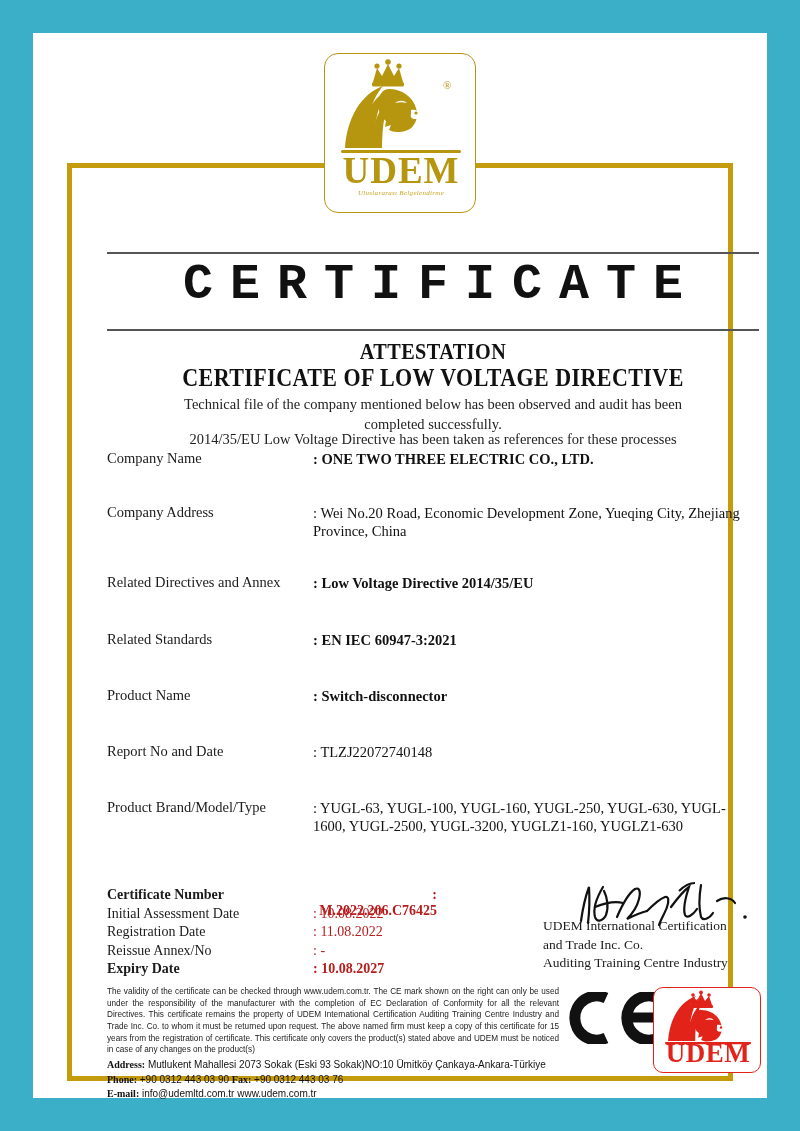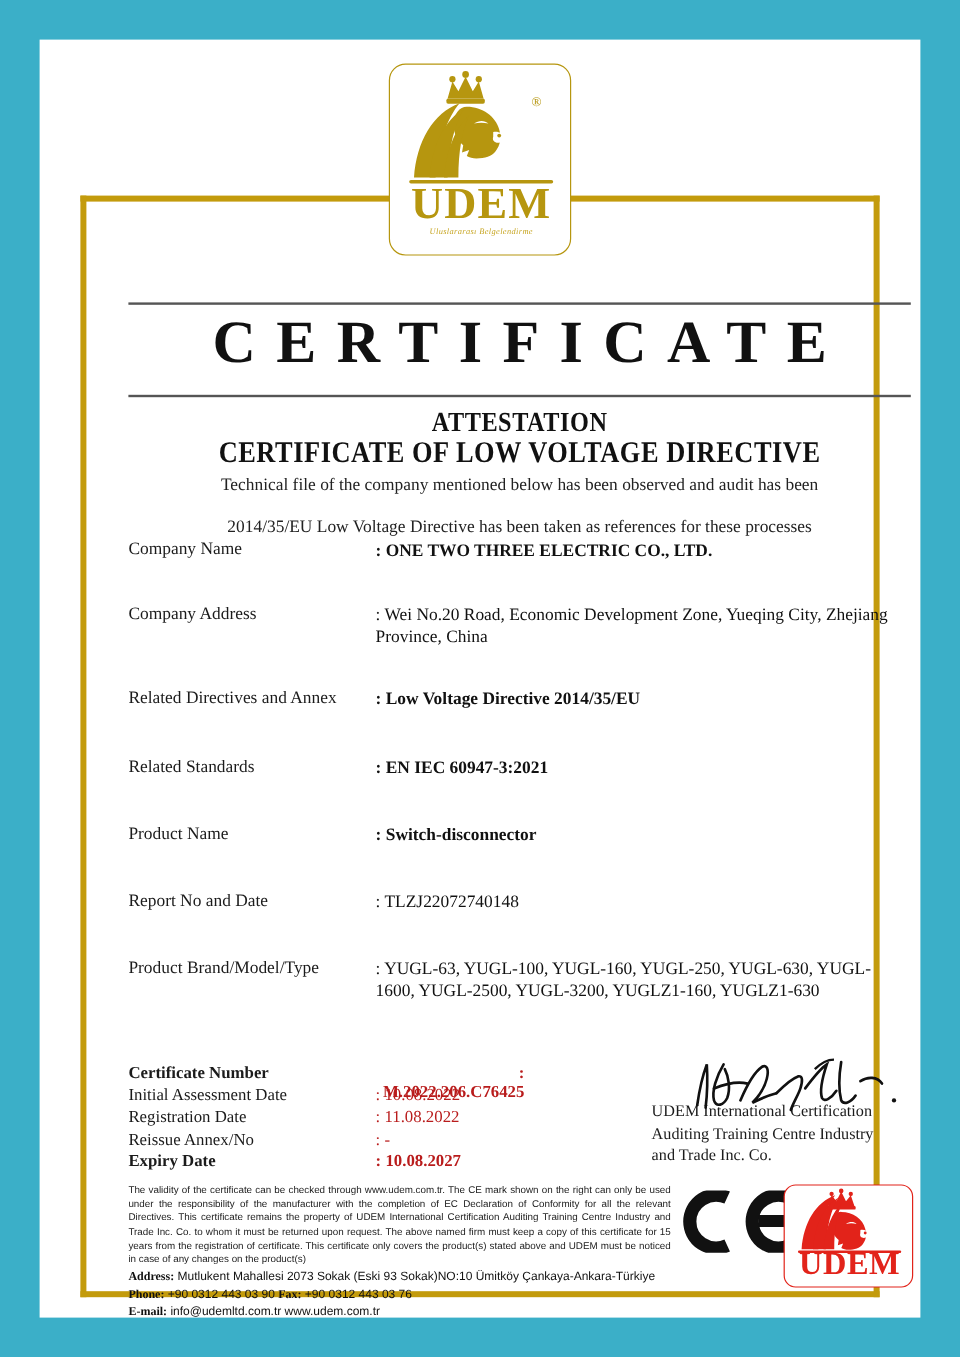--- a/index.html
+++ b/index.html
@@ -42,21 +42,21 @@
   .logo-reg{
     position:absolute;left:118px;top:25px;
     font-size:11px;color:#B6960F;
   }
 
   
   .rule{position:absolute;left:74px;width:652px;height:1.5px;background:#555;}
   .cert-title{
     position:absolute;left:74px;top:226px;width:652px;
     text-align:center;
-    font-family:Liberation Serif, serif;
+    font-family:Liberation Mono, monospace;
     font-size:50px;font-weight:bold;letter-spacing:17px;
     color:#111;line-height:1.05;
     text-indent:17px;
   }
   .attestation{
     position:absolute;left:74px;top:306px;width:652px;text-align:center;
     font-family:"Liberation Serif", serif;
     font-weight:bold;font-size:23px;color:#111;
     transform:scaleX(.88);transform-origin:center;
     letter-spacing:.5px;
@@ -170,20 +170,21 @@
 
   <div class="rule" style="top:219px;"></div>
   <div class="cert-title">CERTIFICATE</div>
   <div class="rule" style="top:296px;"></div>
 
   <div class="attestation">ATTESTATION</div>
   <div class="lvd-title">CERTIFICATE OF LOW VOLTAGE DIRECTIVE</div>
 
   <div class="intro">
     <div>Technical file of the company mentioned below has been observed and audit has been</div>
+    <div>completed successfully.</div>
   </div>
   <div class="intro-3">2014/35/EU Low Voltage Directive has been taken as references for these processes</div>
 
   <div class="field" style="top:417px;">
     <div class="lab">Company Name</div>
     <div class="val b">: ONE TWO THREE ELECTRIC CO., LTD.</div>
   </div>
   <div class="field" style="top:471px;">
     <div class="lab">Company Address</div>
     <div class="val">: Wei No.20 Road, Economic Development Zone, Yueqing City, Zhejiang Province, China</div>
@@ -241,22 +242,22 @@
         <path d="M44 40 C50 26 56 16 62 12 C66 10 68 14 66 22 C64 30 58 38 54 42 C58 40 66 36 74 34"></path>
         <path d="M74 34 C80 28 86 22 92 20 C96 19 96 24 94 30 C92 36 88 42 86 48"></path>
         <path d="M98 30 C104 22 110 14 116 10 C112 22 110 32 112 38 C114 42 120 38 124 32"></path>
         <path d="M128 8 C126 20 126 32 128 40 C130 44 136 42 140 36"></path>
         <path d="M144 24 C150 20 158 20 162 26"></path>
       </g>
       <circle cx="172" cy="40" r="1.8" fill="#111"></circle>
       <path d="M106 14 C112 8 118 6 122 6" fill="none" stroke="#111" stroke-width="2"></path>
     </svg>
     <div class="sig-line">UDEM International Certification</div>
+    <div class="sig-line">and Trade Inc. Co.</div>
     <div class="sig-line">Auditing Training Centre Industry</div>
-    <div class="sig-line">and Trade Inc. Co.</div>
   </div>
 
   <div class="disclaimer">The validity of the certificate can be checked  through www.udem.com.tr.  The CE  mark shown on the right can only be used under the responsibility of the manufacturer with the completion of EC Declaration of Conformity for all the relevant Directives. This certificate remains the property of UDEM International Certification Auditing Training Centre Industry and Trade Inc. Co. to whom it must be returned upon request. The above named firm must keep a copy of this certificate for 15 years from the registration of certificate. This certificate only covers the product(s) stated above and UDEM  must be noticed in case of any changes on the product(s)</div>
 
   <div class="contact">
     <div><b>Address:</b><span> Mutlukent Mahallesi 2073 Sokak (Eski 93 Sokak)NO:10 Ümitköy Çankaya-Ankara-Türkiye</span></div>
     <div><b>Phone:</b><span> +90 0312 443 03 90 </span><b>Fax:</b><span> +90 0312 443 03 76</span></div>
     <div><b>E-mail:</b><span> info@udemltd.com.tr    www.udem.com.tr</span></div>
   </div>
 

